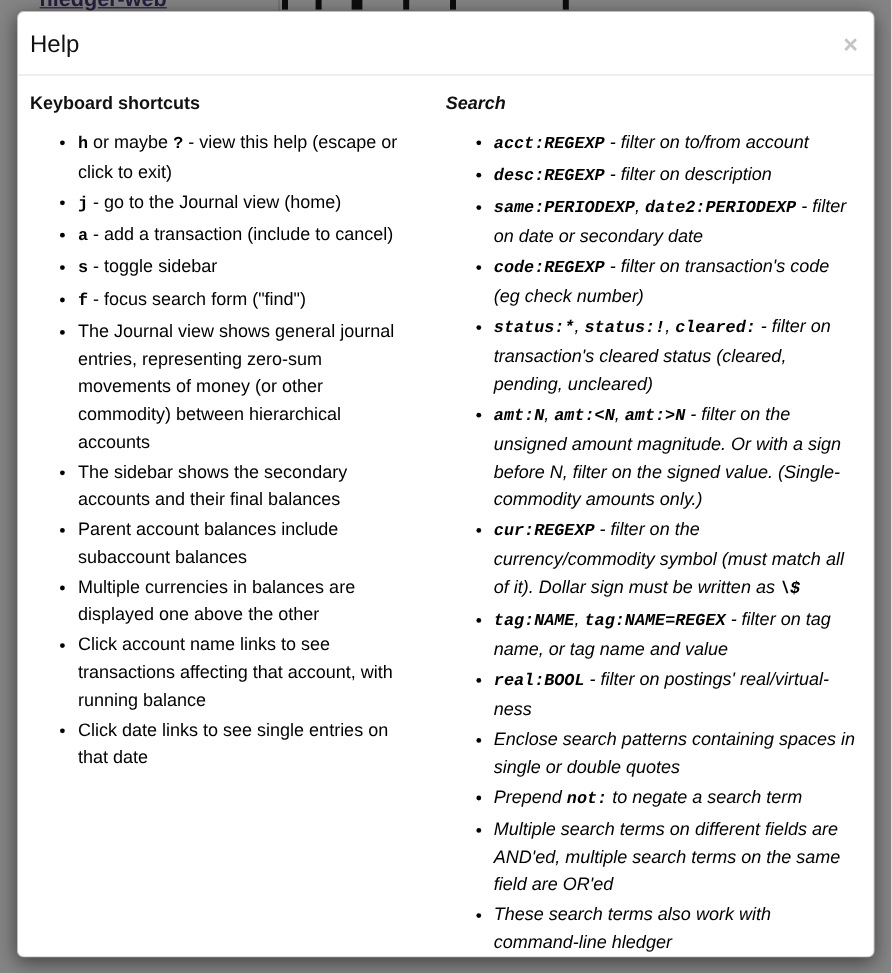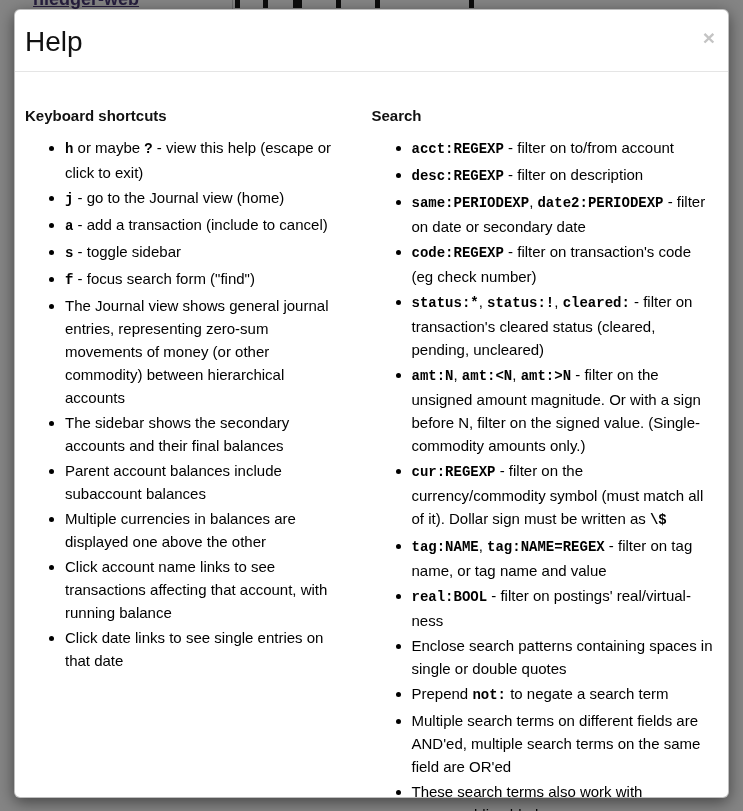--- a/index.html
+++ b/index.html
@@ -16,30 +16,30 @@
   .frag:nth-of-type(4){left:336px;}
   .frag:nth-of-type(5){left:375px;}
   .frag:nth-of-type(6){left:469px;}
 
   .backdrop{position:absolute;inset:0;background:var(--backdrop_overlay);}
 
   .modal{position:absolute;left:14px;top:9px;width:715px;height:789px;box-sizing:border-box;
          background:var(--modal_bg);border:1px solid rgba(0,0,0,0.25);border-radius:6px;
          box-shadow:0 4px 16px rgba(0,0,0,0.5);}
   .modal-header{position:relative;padding:16px 10px 13px;border-bottom:1px solid var(--divider);}
-  .modal-title{margin:0;font-size:28px;font-weight:400;line-height:1.15;color:var(--heading_text);}
+  .modal-title{margin:0;font-size:20px;font-weight:400;line-height:1.15;color:var(--heading_text);}
   .close{position:absolute;top:17px;right:13px;border:0;background:none;padding:0;
          font-family:inherit;font-size:21px;font-weight:bold;line-height:1;color:var(--close_icon);cursor:pointer;}
 
   .modal-body{display:flex;padding:8px 10px 20px;font-size:15px;line-height:23px;color:var(--text);}
   .col{width:50%;box-sizing:border-box;}
   .col-left{padding-right:30px;}
-  .col-right{padding-right:2px;}
+  .col-right{padding-right:2px;font-style:italic;}
 
-  .section-heading{margin:24px 0 9px;font-size:15px;font-weight:bold;color:var(--heading_text);}
+  .section-heading{margin:4px 0 9px;font-size:15px;font-weight:bold;color:var(--heading_text);}
   .modal-body ul{margin:0;padding-left:38px;list-style:disc outside;}
   .modal-body li{margin:2px;}
   .code{font-family:"Liberation Mono","DejaVu Sans Mono",monospace;font-weight:bold;font-size:14px;}
 </style>
 </head>
 <body>
 
 <div class="viewport">
 
   <div class="bg-page">

